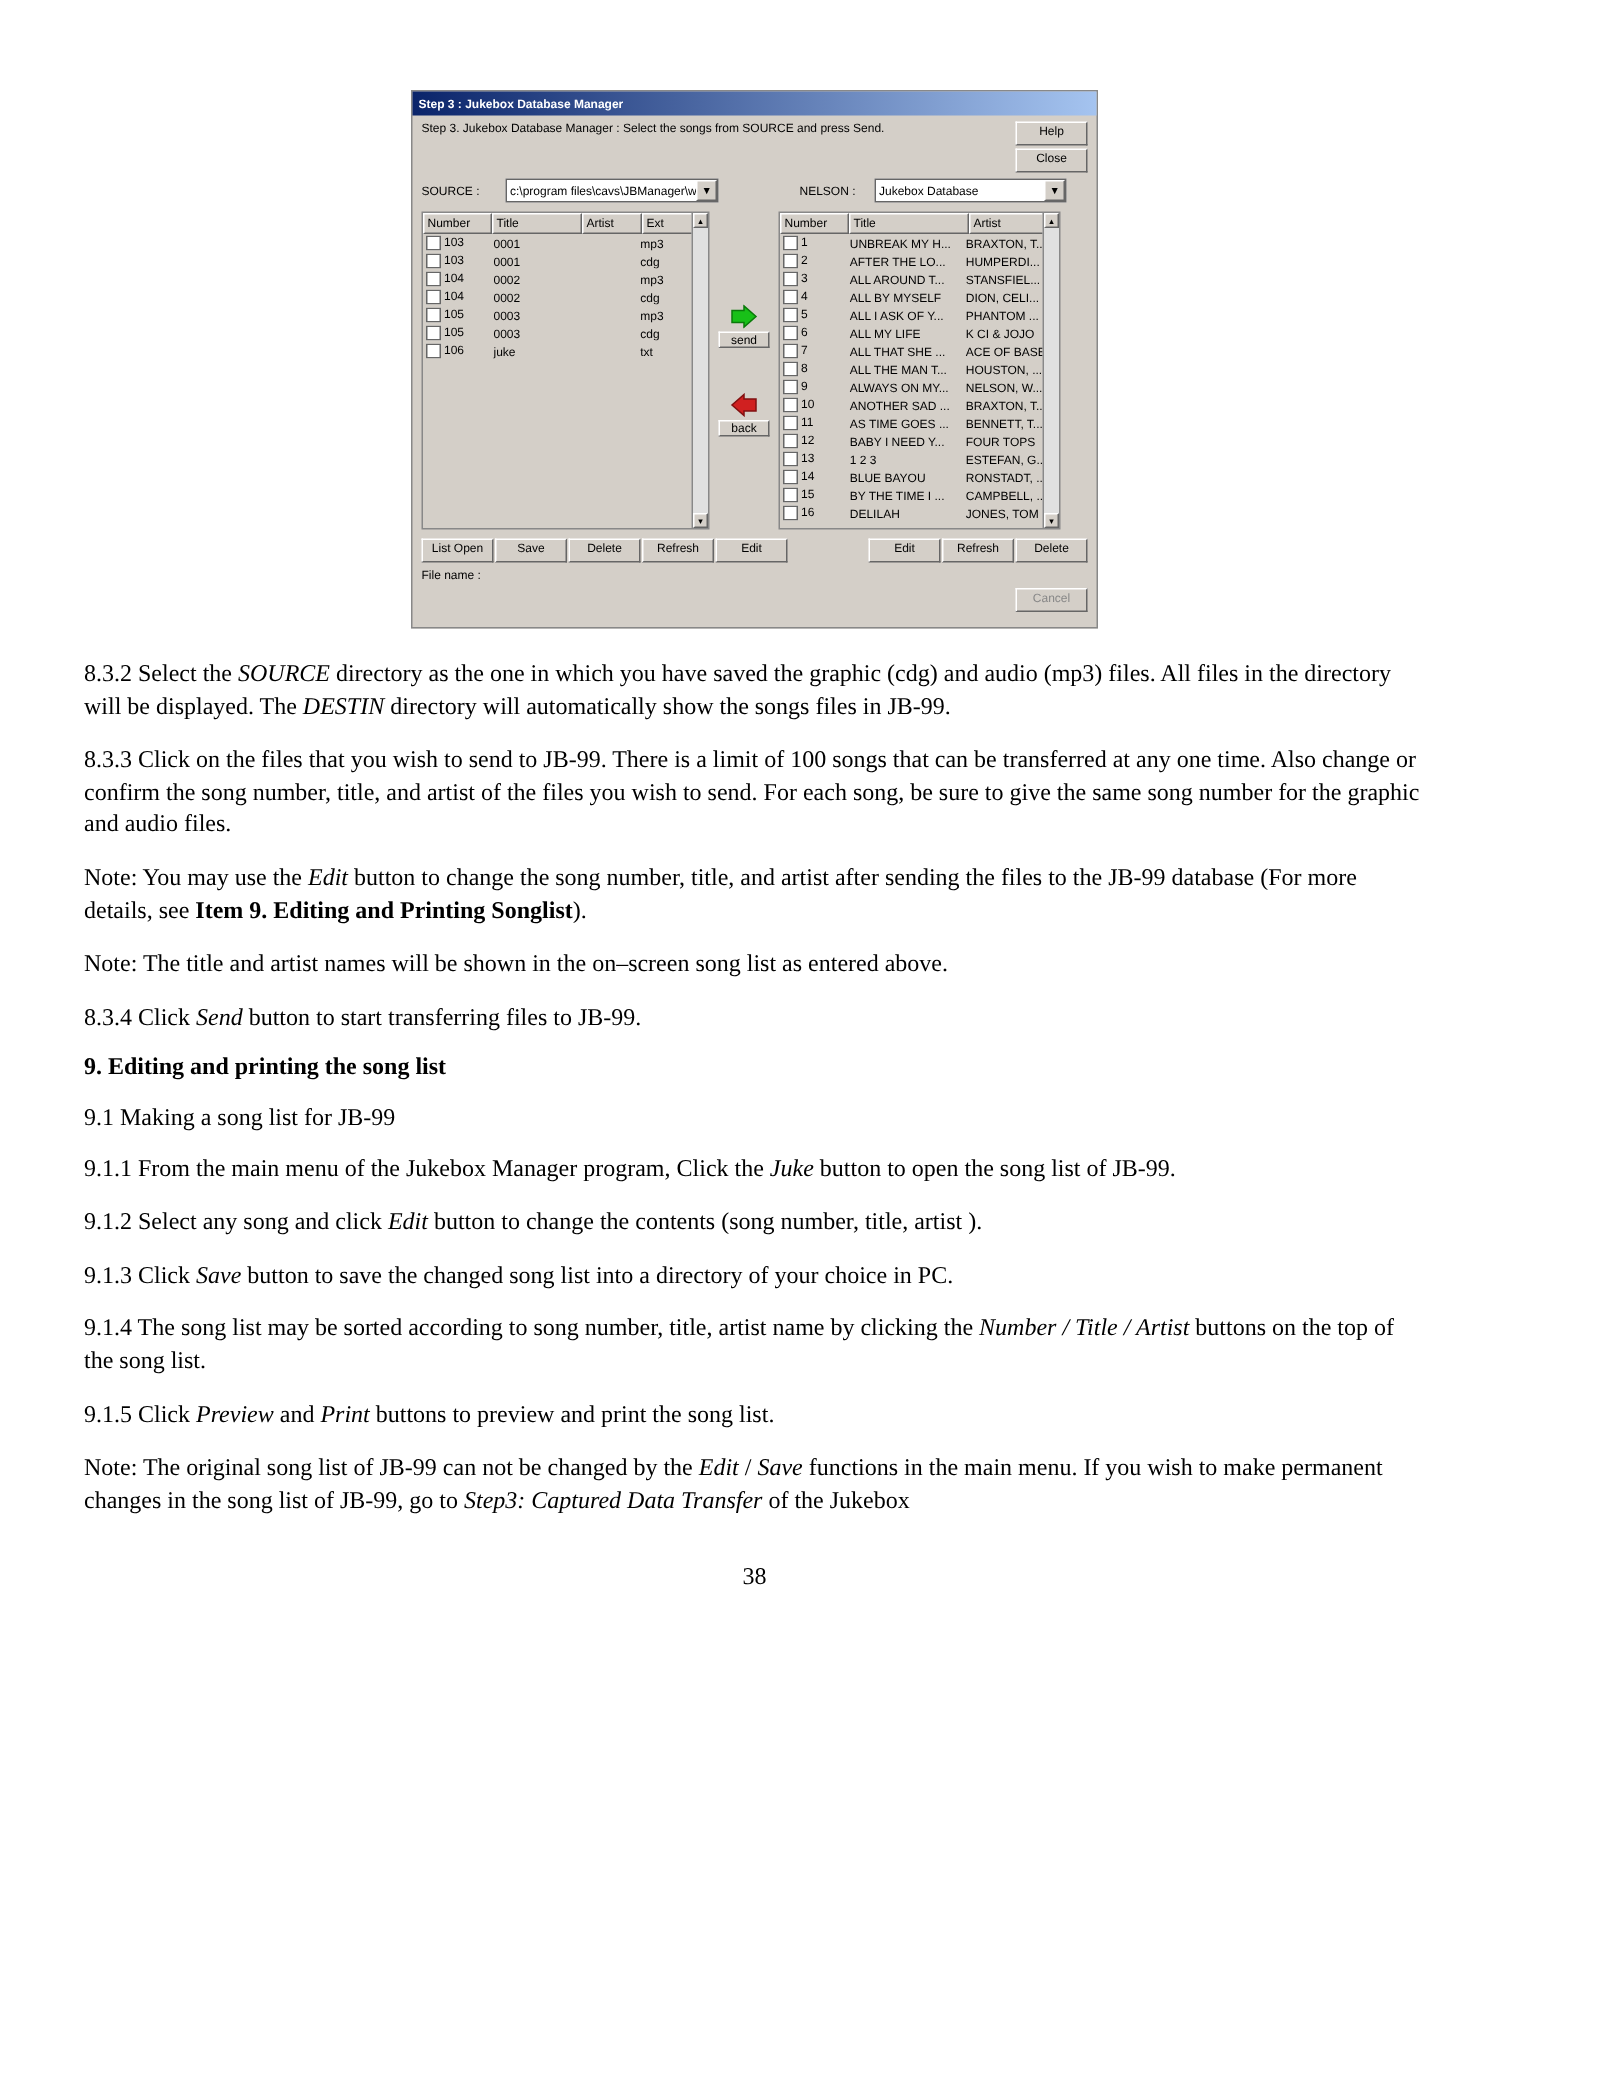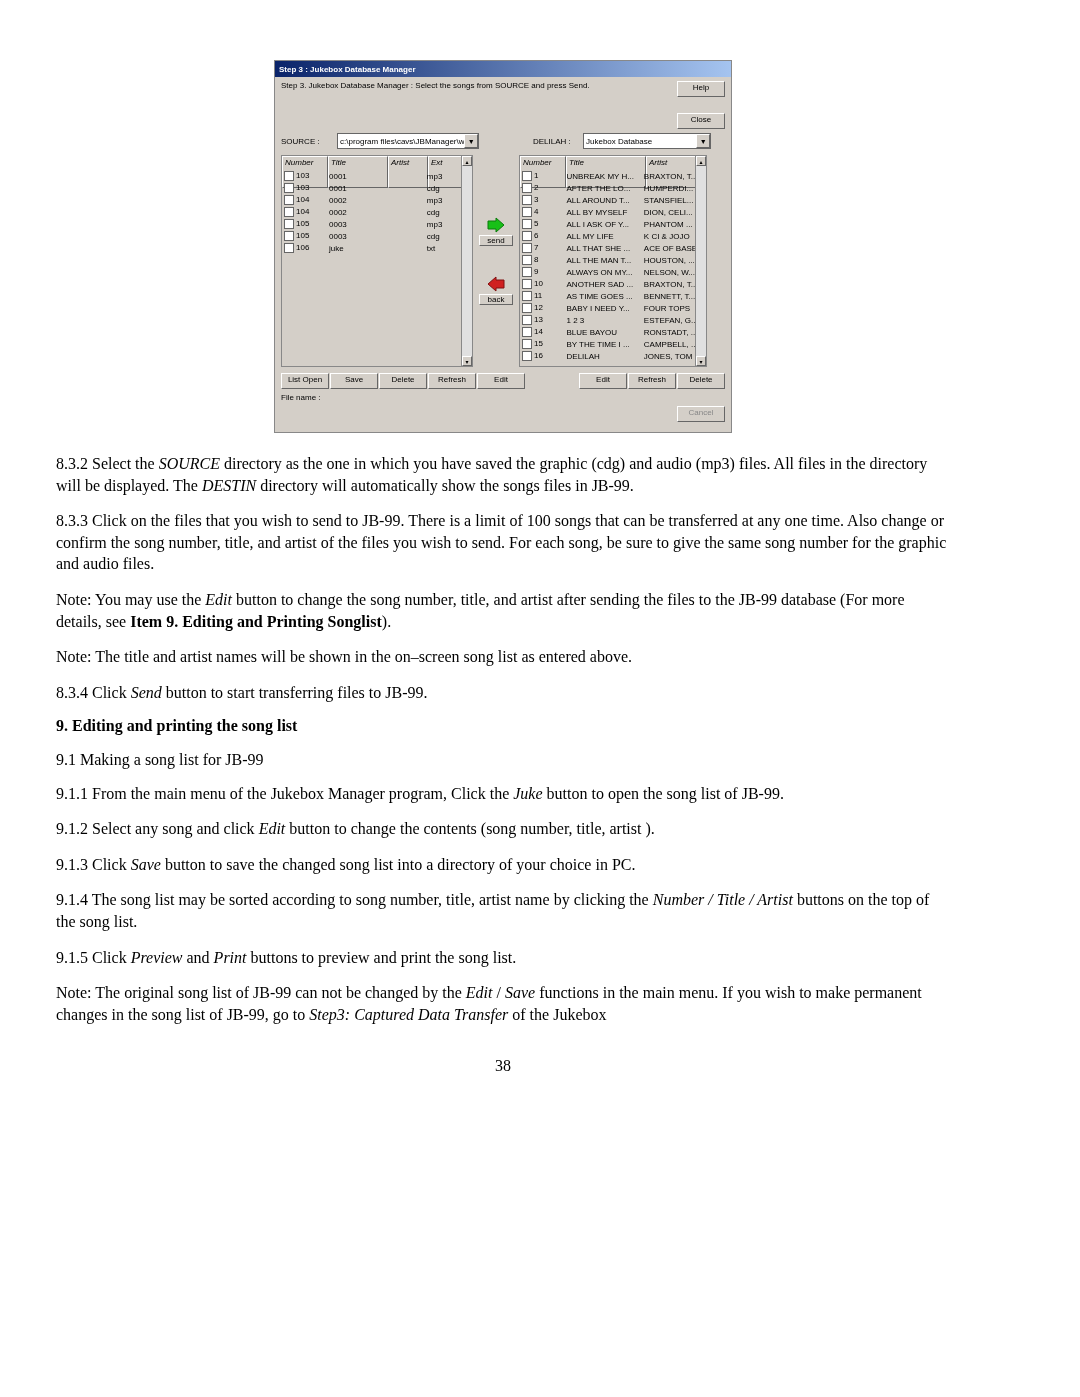--- a/index.html
+++ b/index.html
@@ -36,21 +36,21 @@
     align-items: center;
   }
   .instruction-row {
     display: flex;
     justify-content: space-between;
     padding: 4px 6px 2px 6px;
   }
   .instruction-row .right-buttons {
     display: flex;
     flex-direction: column;
-    gap: 16px;
+    gap: 2px;
     align-items: flex-end;
   }
   .win-btn {
     min-width: 42px;
     height: 14px;
     background: #d4cfc8;
     border: 1px solid #fff;
     border-right-color: #666;
     border-bottom-color: #666;
     font-size: 8px;
@@ -116,22 +116,21 @@
   }
   .arrow-btn {
     width: 34px;
     text-align:center;
   }
   .arrow-btn svg { display:block; margin:0 auto 2px; }
   .arrow-label { font-size:8px; border:1px solid #666; border-top-color:#fff;border-left-color:#fff; padding:0 2px;}
   .table-panel.right { width: 186px; }
   .table-header {
     display:flex;
-    height:32px;
-    font-style:italic;
+    height:14px;
   }
   .th-cell {
     border:1px solid #666;
     border-top-color:#fff;
     border-left-color:#fff;
     background:#d4cfc8;
     font-size:8px;
     line-height:12px;
     padding:0 2px;
     box-sizing:border-box;
@@ -209,21 +208,21 @@
       </div>
     </div>
 
     <div class="source-row">
       <div class="label">SOURCE :</div>
       <div class="combo" style="width:140px;">
         <div class="combo-text" style="width:126px;">c:\program files\cavs\JBManager\wr</div>
         <div class="combo-arrow">▼</div>
       </div>
       <div style="width:42px;"></div>
-      <div class="label" style="width:44px;">DELILAH :</div>
+      <div class="label" style="width:44px;">NELSON :</div>
       <div class="combo" style="width:126px;justify-content:flex-end;">
         <div class="combo-text" style="width:112px;">Jukebox Database</div>
         <div class="combo-arrow">▼</div>
       </div>
     </div>
 
     <div class="tables-row">
 
       <div class="table-panel left">
         <div class="table-header">

